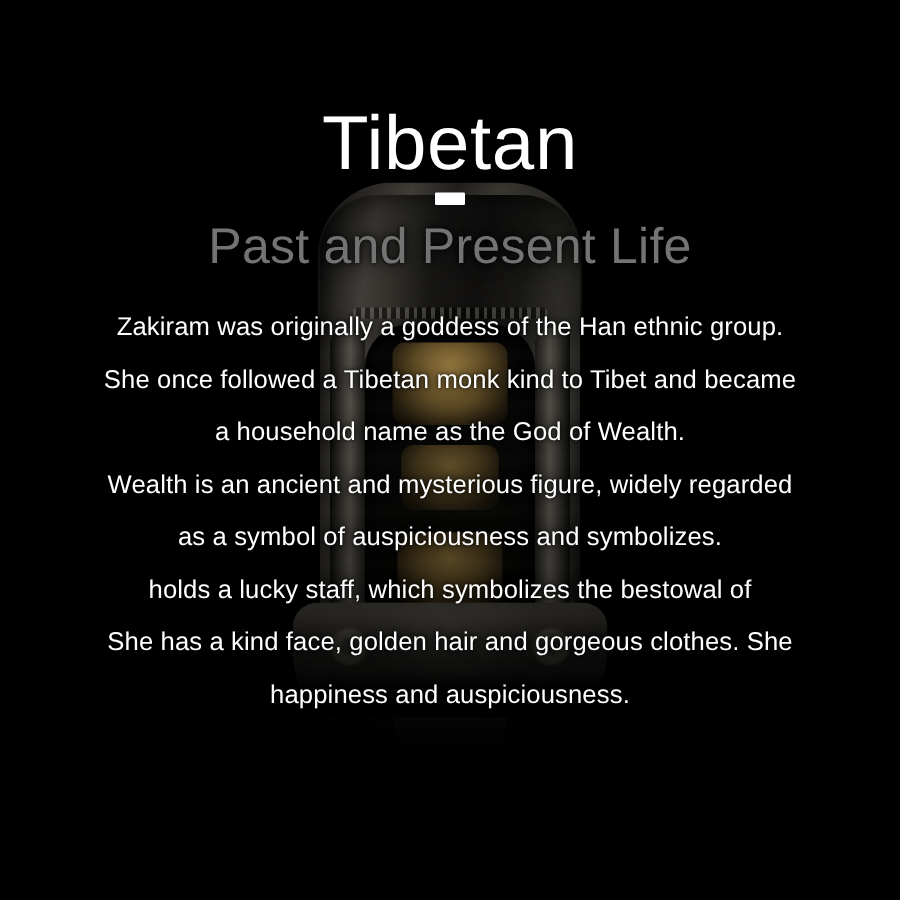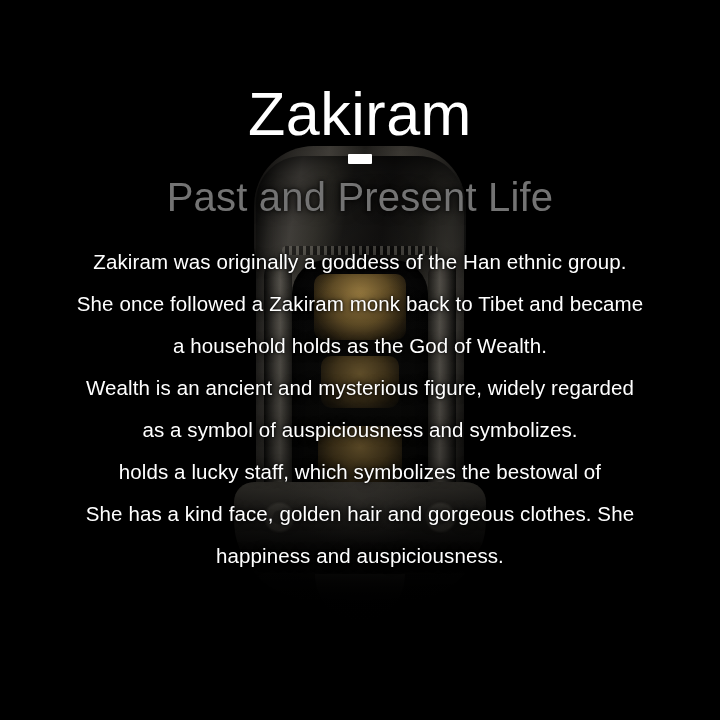--- a/index.html
+++ b/index.html
@@ -269,30 +269,30 @@
         <div class="plaque p4"></div>
       </div>
       <div class="fringe"></div>
       <div class="base"></div>
       <div class="tassel"></div>
     </div>
   </div>
   <div class="bg-vignette"></div>
 
   <div class="content">
-    <h1 class="title">Zakiram</h1>
+    <h1 class="title">Tibetan</h1>
 
     <div class="title-divider"></div>
 
     <h2 class="subtitle">Past and Present Life</h2>
 
     <div class="body-copy">
       <span class="body-line">Zakiram was originally a goddess of the Han ethnic group.</span>
-      <span class="body-line">She once followed a Zakiram monk back to Tibet and became</span>
-      <span class="body-line">a household holds as the God of Wealth.</span>
+      <span class="body-line">She once followed a Tibetan monk kind to Tibet and became</span>
+      <span class="body-line">a household name as the God of Wealth.</span>
       <span class="body-line">Wealth is an ancient and mysterious figure, widely regarded</span>
       <span class="body-line">as a symbol of auspiciousness and symbolizes.</span>
       <span class="body-line">holds a lucky staff, which symbolizes the bestowal of</span>
       <span class="body-line">She has a kind face, golden hair and gorgeous clothes. She</span>
       <span class="body-line">happiness and auspiciousness.</span>
     </div>
   </div>
 
 </div>
 

